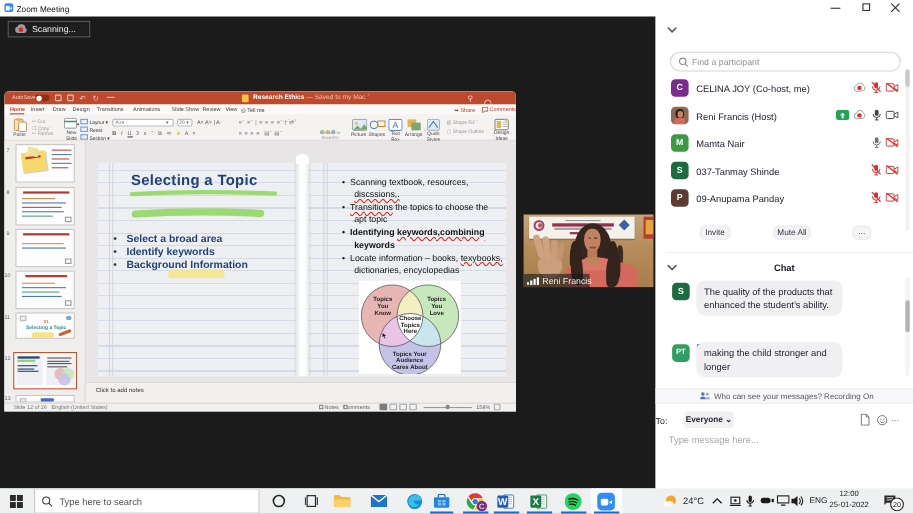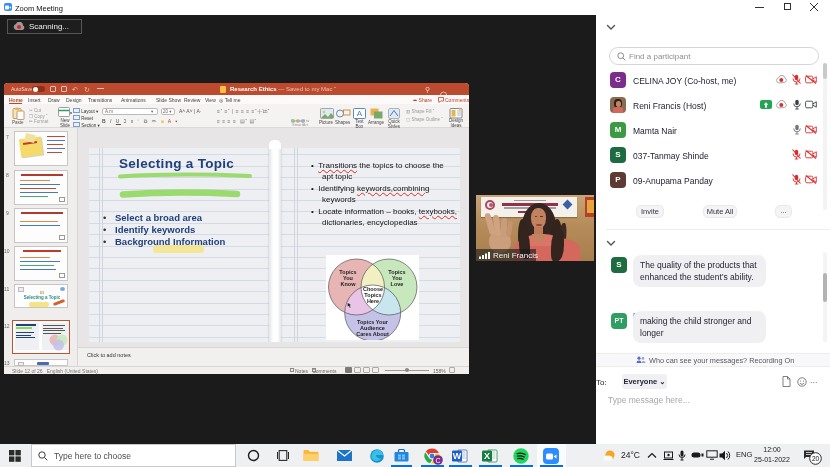--- a/index.html
+++ b/index.html
@@ -255,22 +255,23 @@
 
   <div class="abs" style="left:64px;top:97px;width:51px;height:8px;background:#f5e486;border-radius:3px;opacity:0.85;"></div>
 
   <div class="abs" style="left:14px;top:64px;font-size:9.5px;font-weight:bold;color:#21407e;line-height:12px;">
     <div><span style="display:inline-block;width:12px;font-weight:normal;color:#333;">•</span>Select a broad area</div>
     <div><span style="display:inline-block;width:12px;font-weight:normal;color:#333;">•</span>Identify keywords</div>
     <div><span style="display:inline-block;width:12px;font-weight:normal;color:#333;">•</span>Background Information</div>
   </div>
 
   <div class="abs" style="left:222px;top:12px;width:146px;font-size:8px;color:#141414;line-height:11.45px;">
+    <div style="text-indent:-11px;padding-left:11px;">•&nbsp;&nbsp;Scanning textbook, resources, <u style="text-decoration:underline wavy #d93025 0.5px;">discssions,.</u></div>
     <div style="text-indent:-11px;padding-left:11px;"><span>•&nbsp;&nbsp;</span><u style="text-decoration:underline wavy #d93025 0.5px;">Transitions</u> the topics to choose the apt topic</div>
-    <div style="text-indent:-11px;padding-left:11px;">•&nbsp;&nbsp;Identifying <u style="text-decoration:underline wavy #d93025 0.5px;">keywords,combining</u> keywords</div>
+    <div style="text-indent:-11px;padding-left:11px;font-weight:bold;">•&nbsp;&nbsp;Identifying <u style="text-decoration:underline wavy #d93025 0.5px;">keywords,combining</u> keywords</div>
     <div style="text-indent:-11px;padding-left:11px;">•&nbsp;&nbsp;Locate information – books, <u style="text-decoration:underline wavy #d93025 0.5px;">texybooks,</u> dictionaries, encyclopedias</div>
   </div>
 
   <svg class="abs" style="left:237px;top:107px;" width="93" height="85" viewBox="0 0 93 85">
     <defs>
       <clipPath id="cB">
           <circle cx="63" cy="32" r="28"></circle>
         </clipPath>
       <clipPath id="cC">
           <circle cx="46.7" cy="58" r="28"></circle>
@@ -490,20 +491,21 @@
 
   <div class="abs" style="left:40px;top:190px;width:28px;height:13px;background:#f4f4f6;border:1px solid #e9e9ec;border-radius:5px;font-size:7.5px;color:#33333d;text-align:center;line-height:12px;">Invite</div>
   <div class="abs" style="left:107px;top:190px;width:34px;height:13px;background:#f4f4f6;border:1px solid #e9e9ec;border-radius:5px;font-size:7.5px;color:#33333d;text-align:center;line-height:12px;">Mute All</div>
   <div class="abs" style="left:179px;top:190px;width:17px;height:13px;background:#f4f4f6;border:1px solid #e9e9ec;border-radius:5px;font-size:8px;color:#555;text-align:center;line-height:10px;">...</div>
 
   <div class="abs" style="left:10px;top:214px;width:224px;height:1px;background:#eeeeee;"></div>
 
   <svg class="abs" style="left:10px;top:225px;" width="10" height="7" viewBox="0 0 10 7">
       <path d="M1.5 1.5 L5 5 L8.5 1.5" stroke="#555" stroke-width="1.4" fill="none" stroke-linecap="round"></path>
     </svg>
+  <div class="abs" style="left:0;top:223px;width:234px;text-align:center;font-size:8.5px;font-weight:bold;color:#1a1a24;">Chat</div>
   <div class="abs" style="left:15px;top:242px;width:16px;height:16px;border-radius:4px;background:#1d6b40;color:#fff;font-size:8px;font-weight:bold;text-align:center;line-height:16px;">S</div>
   <div class="abs" style="left:37px;top:240px;width:133px;height:32px;background:#f0f0f3;border-radius:8px;font-size:8.5px;color:#232333;line-height:11.5px;padding:5px 0 0 7px;">The quality of the products that<br>enhanced the student’s ability.</div>
   <div class="abs" style="left:37px;top:296px;font-size:7.5px;"><span style="color:#2d6fd1;">Pritee Thorve</span><span style="color:#999;"> to </span><span style="color:#2d6fd1;">Everyone</span></div>
   <div class="abs" style="left:15px;top:298px;width:16px;height:16px;border-radius:4px;background:#2f9e62;color:#fff;font-size:7px;font-weight:bold;text-align:center;line-height:16px;">PT</div>
   <div class="abs" style="left:37px;top:296px;width:133px;height:32px;background:#f0f0f3;border-radius:8px;font-size:8.5px;color:#232333;line-height:11.5px;padding:5px 0 0 7px;">making the child stronger and<br>longer</div>
 
   <div class="abs" style="left:227px;top:237px;width:4px;height:90px;background:#f4f4f4;border-radius:2px;"></div>
   <div class="abs" style="left:227px;top:258px;width:4px;height:29px;background:#b3b3b3;border-radius:2px;"></div>
 
   <div class="abs" style="left:0;top:338px;width:234px;height:14px;background:#f8f8fa;border-top:1px solid #ededed;border-bottom:1px solid #ededed;"></div>
@@ -537,21 +539,21 @@
       <rect x="6.4" y="0" width="5.4" height="5.4" fill="#2a2a2a"></rect>
       <rect x="0" y="6.4" width="5.4" height="5.4" fill="#2a2a2a"></rect>
       <rect x="6.4" y="6.4" width="5.4" height="5.4" fill="#2a2a2a"></rect>
     </svg>
 
   <div class="abs" style="left:31px;top:0;width:205px;height:23px;background:#ffffff;border:1px solid #c8c8c8;"></div>
   <svg class="abs" style="left:38px;top:7px;" width="10" height="10" viewBox="0 0 10 10">
       <circle cx="4" cy="4" r="3.2" fill="none" stroke="#3c3c3c" stroke-width="1"></circle>
       <path d="M6.5 6.5 L9.3 9.3" stroke="#3c3c3c" stroke-width="1"></path>
     </svg>
-  <div class="abs" style="left:54px;top:6.5px;font-size:8.5px;color:#4e4e4e;">Type here to choose</div>
+  <div class="abs" style="left:54px;top:6.5px;font-size:8.5px;color:#4e4e4e;">Type here to search</div>
 
   <svg class="abs" style="left:247px;top:5px;" width="13" height="13" viewBox="0 0 13 13">
       <circle cx="6.5" cy="6.5" r="5" fill="none" stroke="#1f1f1f" stroke-width="1.4"></circle>
     </svg>
 
   <svg class="abs" style="left:277px;top:6px;" width="12" height="11" viewBox="0 0 12 11">
       <rect x="2.2" y="0.6" width="7.6" height="9.8" fill="none" stroke="#2a2a2a" stroke-width="1.1"></rect>
       <path d="M0.5 2 V9 M11.5 2 V9" stroke="#2a2a2a" stroke-width="1.1"></path>
     </svg>
 

